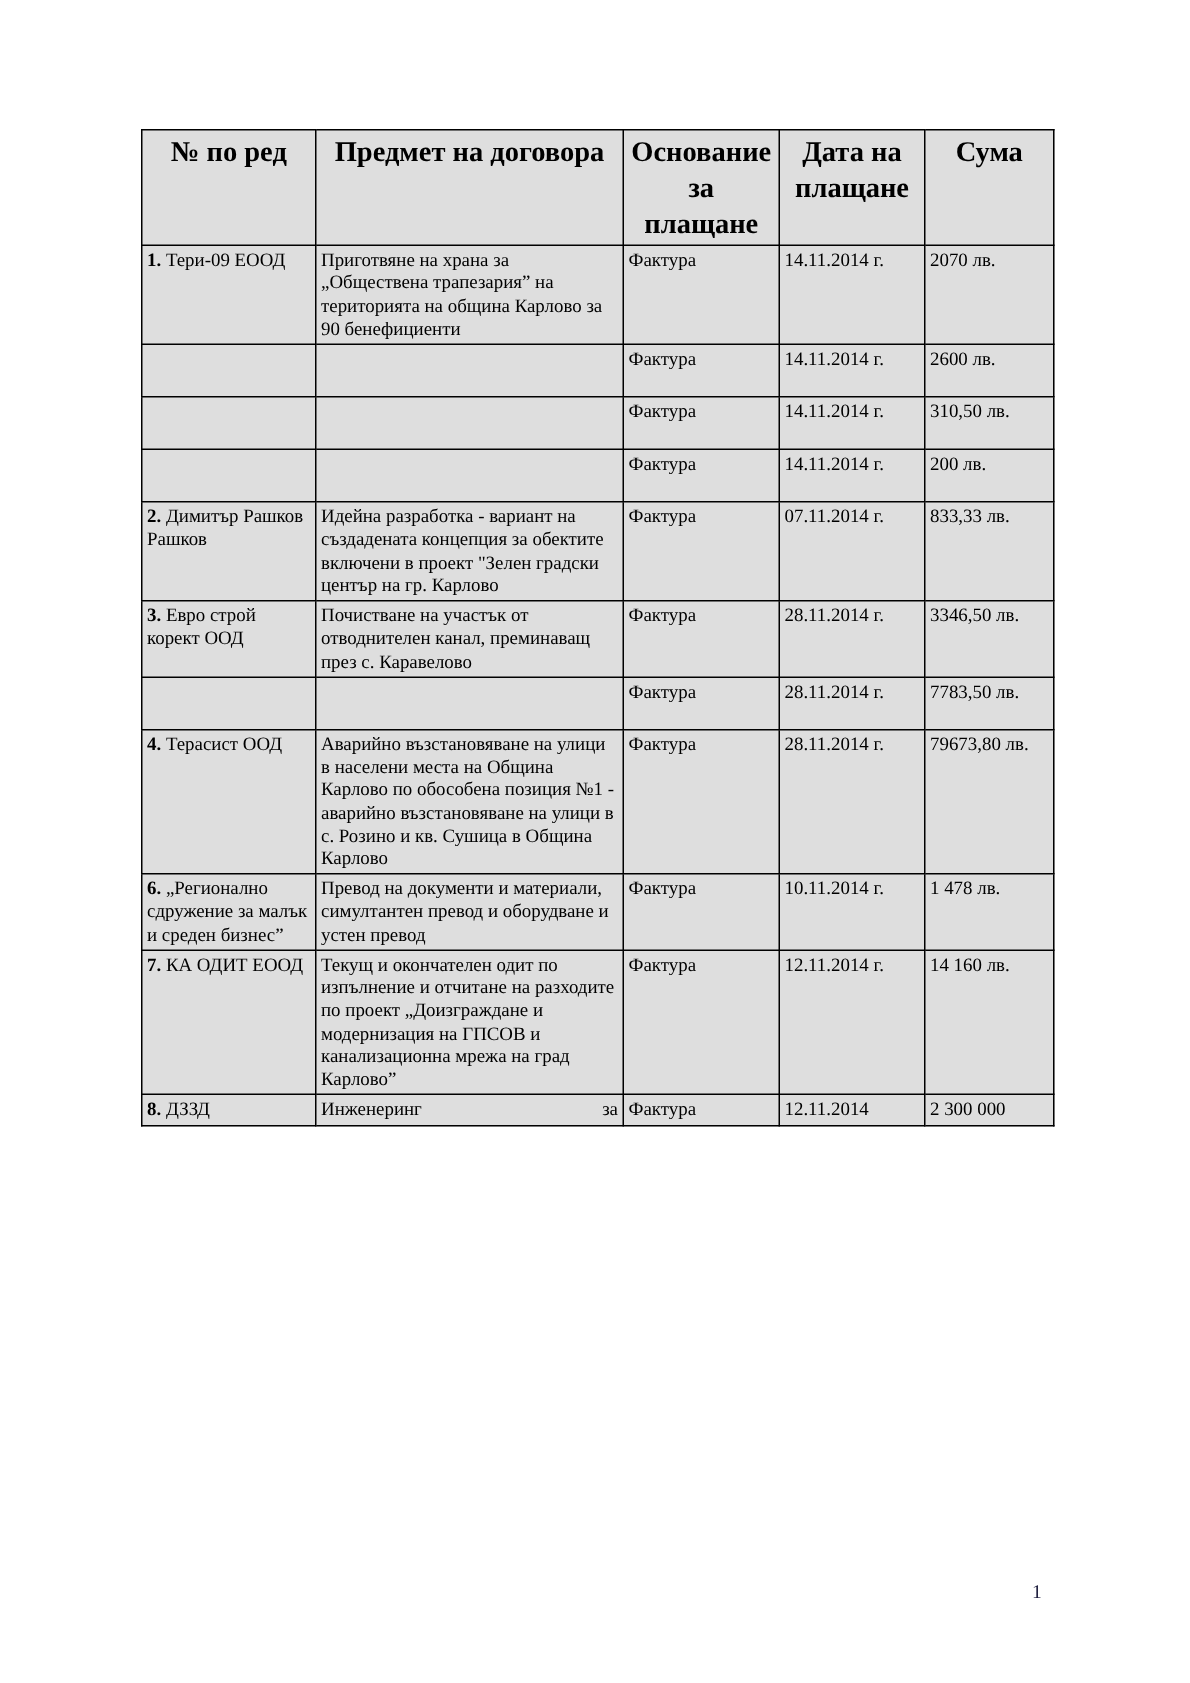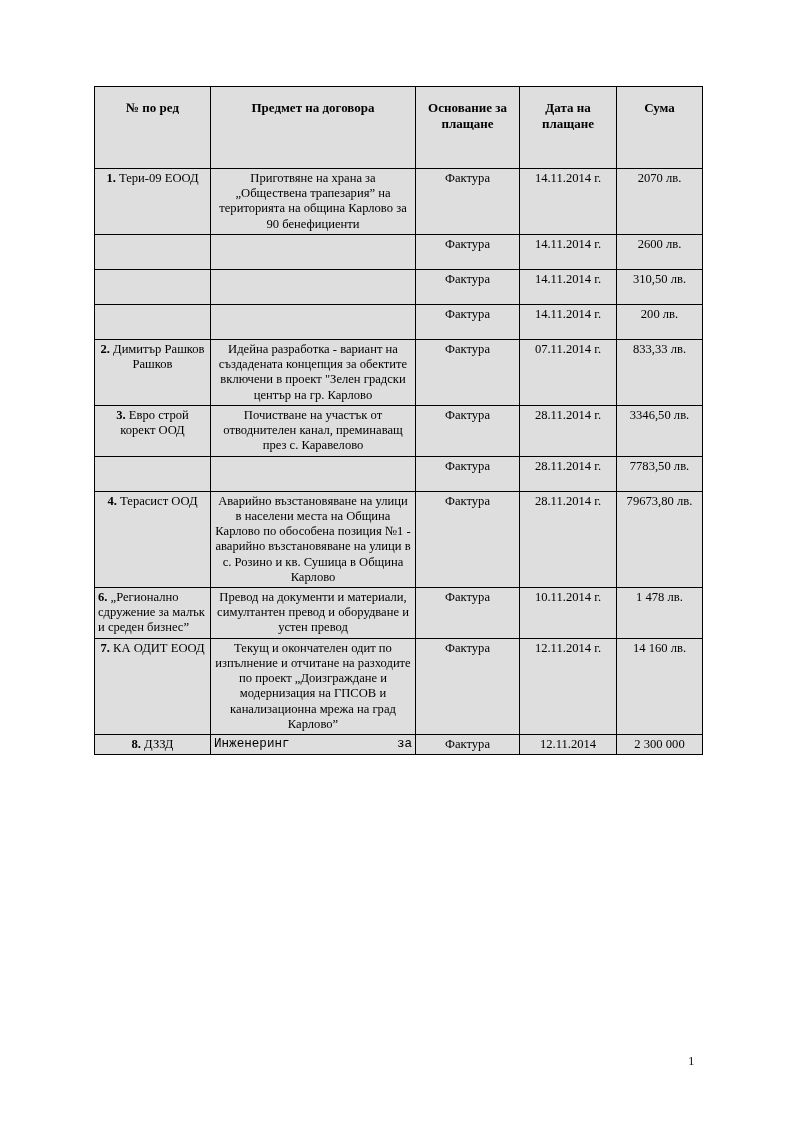--- a/index.html
+++ b/index.html
@@ -44,35 +44,35 @@
     vertical-align: top;
     color: #000;
     word-wrap: break-word;
     overflow-wrap: break-word;
   }
 
   #contract-table th {
     font-weight: bold;
     text-align: center;
     vertical-align: top;
-    font-size: 13px;
+    font-size: 19px;
     line-height: 1.25;
-    padding-top: 13px;
+    padding-top: 3px;
   }
 
   
   .col-no    { width: 116px; }
   .col-subj  { width: 205px; }
   .col-basis { width: 104px; }
   .col-date  { width: 97px;  }
   .col-sum   { width: 86px;  }
 
-  .c-center { text-align: center; }
+  .c-center { }
   .c-left   { text-align: left; margin-left: 32px; }
-  .c-just   { text-align: justify; text-align-last: justify; font-family: Liberation Mono, monospace; }
+  .c-just   { text-align: justify; text-align-last: justify; }
 
   .hdr-cell-no    { height: 66px; }
 
   .rowlabel-num { font-weight: bold; }
 
   .cell-empty { }
   tr.r-short td   { height: 30px; }
 
   #page-number {
     position: absolute;

